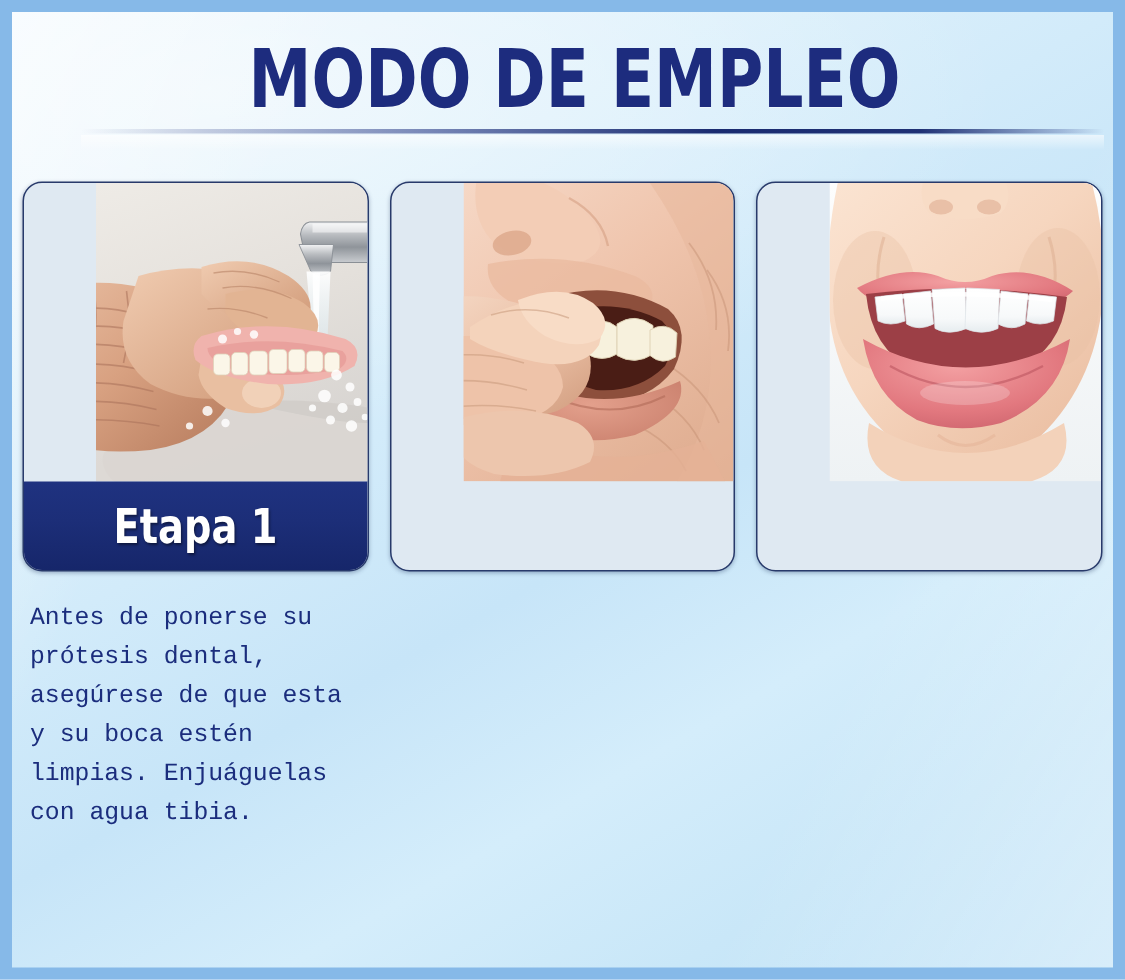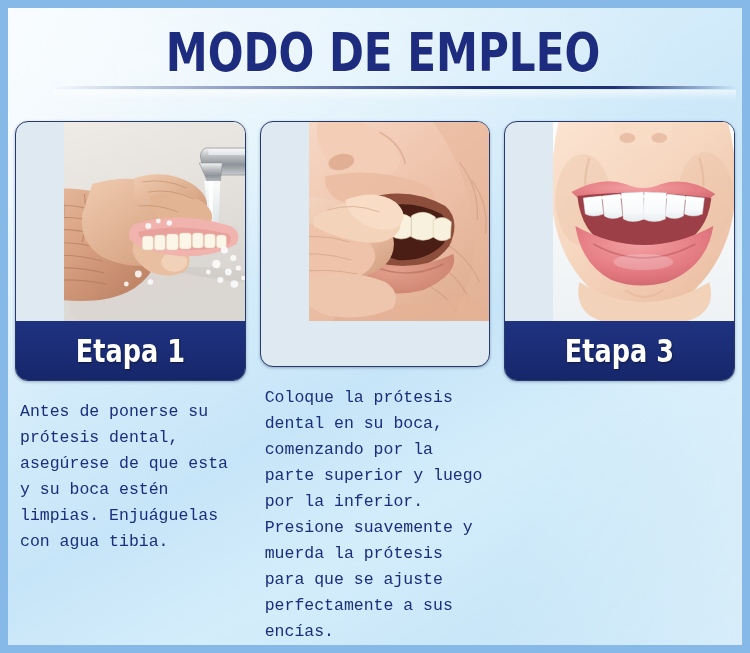--- a/index.html
+++ b/index.html
@@ -366,21 +366,20 @@
                 <path d="M2 118 Q34 110 66 120"></path>
                 <path d="M0 134 Q34 128 68 138"></path>
                 <path d="M14 150 Q44 146 74 152"></path>
                 <path d="M44 88 Q70 80 96 90"></path>
               </g>
 
               <path d="M26 156 Q68 146 102 160 Q118 170 110 186 Q84 199 46 194 Q20 186 20 170 Z" fill="#edc6ad"></path>
             </svg>
           </div>
         </div>
-        <div class="body-text">Coloque la prótesis dental en su boca, comenzando por la parte superior y luego por la inferior. Presione suavemente y muerda la prótesis para que se ajuste perfectamente a sus encías.</div>
       </div>
 
       <div class="column">
         <div class="card">
           <div class="photo">
             <svg class="photo-svg" viewBox="0 0 232 199" preserveAspectRatio="xMidYMid slice">
               <defs>
                 <linearGradient id="bg3" x1="0" y1="0" x2="0" y2="1">
                   <stop offset="0%" stop-color="#fdfdfd"></stop>
                   <stop offset="100%" stop-color="#eef2f4"></stop>
@@ -432,21 +431,18 @@
               <path d="M60 77 Q116 71 174 78" stroke="#ffffff" stroke-width="3" fill="none" opacity="0.85"></path>
 
               <path d="M48 104 Q116 142 186 104 Q180 144 140 160 Q110 168 84 158 Q54 142 48 104 Z" fill="url(#lip3)"></path>
               <path d="M66 122 Q116 150 168 122" stroke="#b8525d" stroke-width="1.6" fill="none" opacity="0.55"></path>
               <ellipse cx="116" cy="140" rx="30" ry="8" fill="#ffffff" opacity="0.22"></ellipse>
 
               <path d="M52 160 Q116 200 182 160 Q190 190 160 199 L74 199 Q46 190 52 160 Z" fill="#f3d2ba"></path>
               <path d="M98 168 Q116 182 136 168" stroke="#e3b295" stroke-width="2" fill="none" opacity="0.5"></path>
             </svg>
           </div>
-          <div class="banner">
-            <span class="banner-label">Etapa 3</span>
-          </div>
         </div>
       </div>
 
     </div>
   </div>
 </div>
 
 </body></html>

